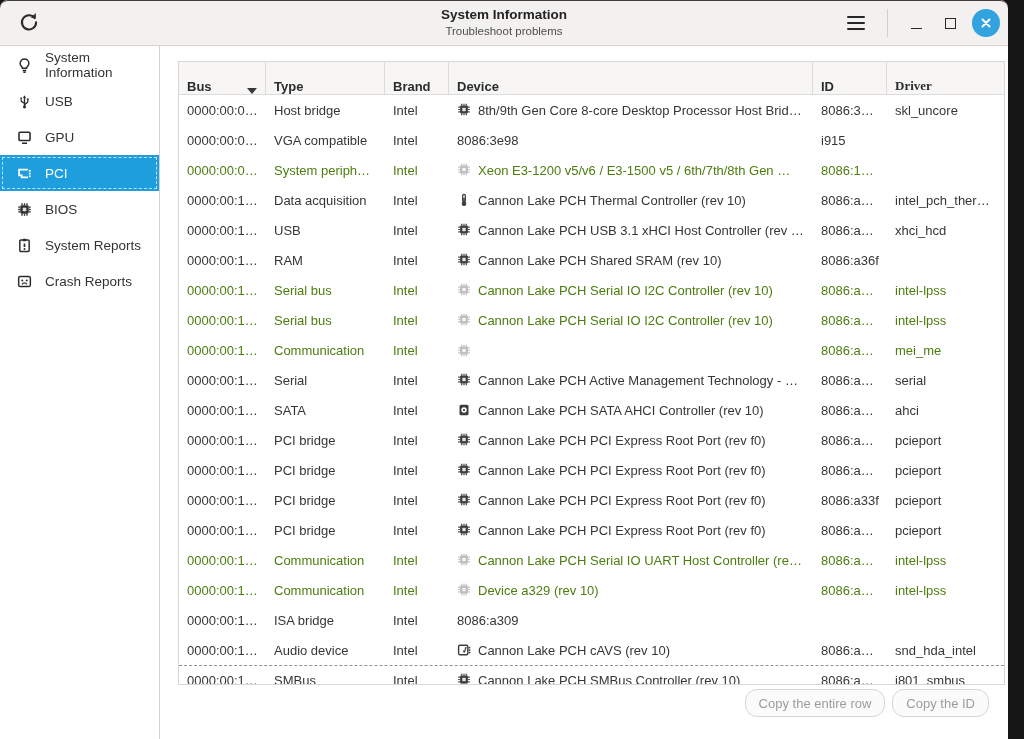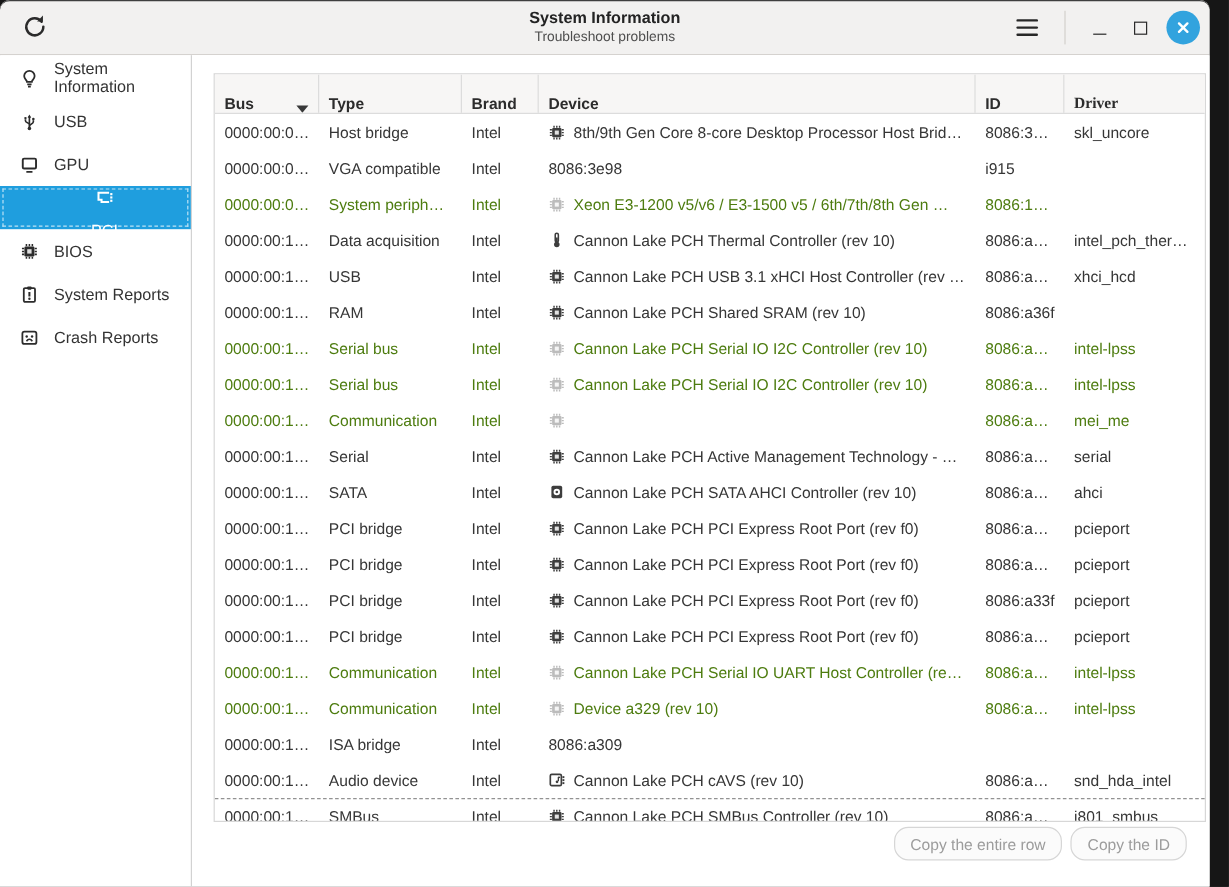--- a/index.html
+++ b/index.html
@@ -19,33 +19,33 @@
   .win-btn{width:26px;height:28px;margin:0 4px;}
   .min-glyph{width:11px;height:1.6px;background:#2a2a2a;margin-top:11px;}
   .max-glyph{width:9px;height:9px;border:1.6px solid #2a2a2a;background:transparent;}
   .close-btn{width:28px;height:28px;border-radius:50%;background:var(--close,#32a3de);margin-left:5px;}
   .close-x{stroke:#fff;}
   
   .app-body{flex:1;display:flex;min-height:0;background:#fff;}
   .sidebar{flex:0 0 160px;width:160px;border-right:1px solid #d2d2d2;box-sizing:border-box;padding-top:1px;background:#fff;}
   .side-item{height:36px;display:flex;align-items:center;gap:11px;padding-left:15px;font-size:13.5px;color:#333;position:relative;cursor:default;}
   .side-item .s-icon{width:19px;height:19px;display:flex;align-items:center;justify-content:center;color:#2c2c2c;flex:0 0 19px;}
-  .side-item.selected{background:var(--accent,#1f9ede);color:#fff;flex-direction:column;}
+  .side-item.selected{background:var(--accent,#1f9ede);color:#fff;}
   .side-item.selected .s-icon{color:#fff;}
   .side-item.selected::after{content:"";position:absolute;inset:2px;border:1px dashed rgba(255,255,255,.7);pointer-events:none;}
   .main{flex:1;position:relative;background:#fff;min-width:0;}
   
   .table-wrap{position:absolute;left:18px;top:15px;width:827px;height:624px;box-sizing:border-box;border:1px solid #d7d7d7;background:#fff;overflow:hidden;}
   .thead{display:grid;grid-template-columns:87px 119px 64px 364px 74px 117px;height:33px;background:#f7f6f5;border-bottom:1px solid #dcdcdc;box-sizing:border-box;}
   .th{display:flex;align-items:flex-end;padding:0 8px;font-size:13px;font-weight:bold;color:#2c2c2c;border-right:1px solid #dcdcdc;box-sizing:border-box;white-space:nowrap;overflow:hidden;}
   .th:last-child{border-right:none;font-family:Liberation Serif, serif;}
   .sort-arrow{margin-left:auto;width:0;height:0;border-left:5px solid transparent;border-right:5px solid transparent;border-top:6px solid #383838;}
   .tr{display:grid;grid-template-columns:87px 119px 64px 364px 74px 117px;height:30px;align-items:center;font-size:13px;color:#363636;box-sizing:border-box;}
   .td{padding:0 8px;white-space:nowrap;overflow:hidden;text-overflow:ellipsis;}
-  .td-device{display:flex;align-items:center;gap:7px;min-width:0;}
+  .td-device{display:flex;align-items:flex-start;gap:7px;min-width:0;}
   .td-device .d-icon{flex:0 0 14px;width:14px;height:14px;display:flex;align-items:center;justify-content:center;color:#3d3d3d;}
   .td-device .d-text{white-space:nowrap;overflow:hidden;text-overflow:ellipsis;}
   .tr.dimmed{color:#4d7c0f;}
   .tr.dimmed .d-icon{color:#bcbcbc;}
   .tr.clipped{border-top:1px dashed #929292;border-bottom:1px dashed #929292;}
   
   .footer{position:absolute;right:19px;top:643px;display:flex;gap:7px;}
   .btn{height:28px;padding:0 13px;font-size:13px;color:#9c9c9c;background:#fbfbfb;border:1px solid #d6d6d6;border-radius:12px;font-family:inherit;}
 </style>
 </head>

